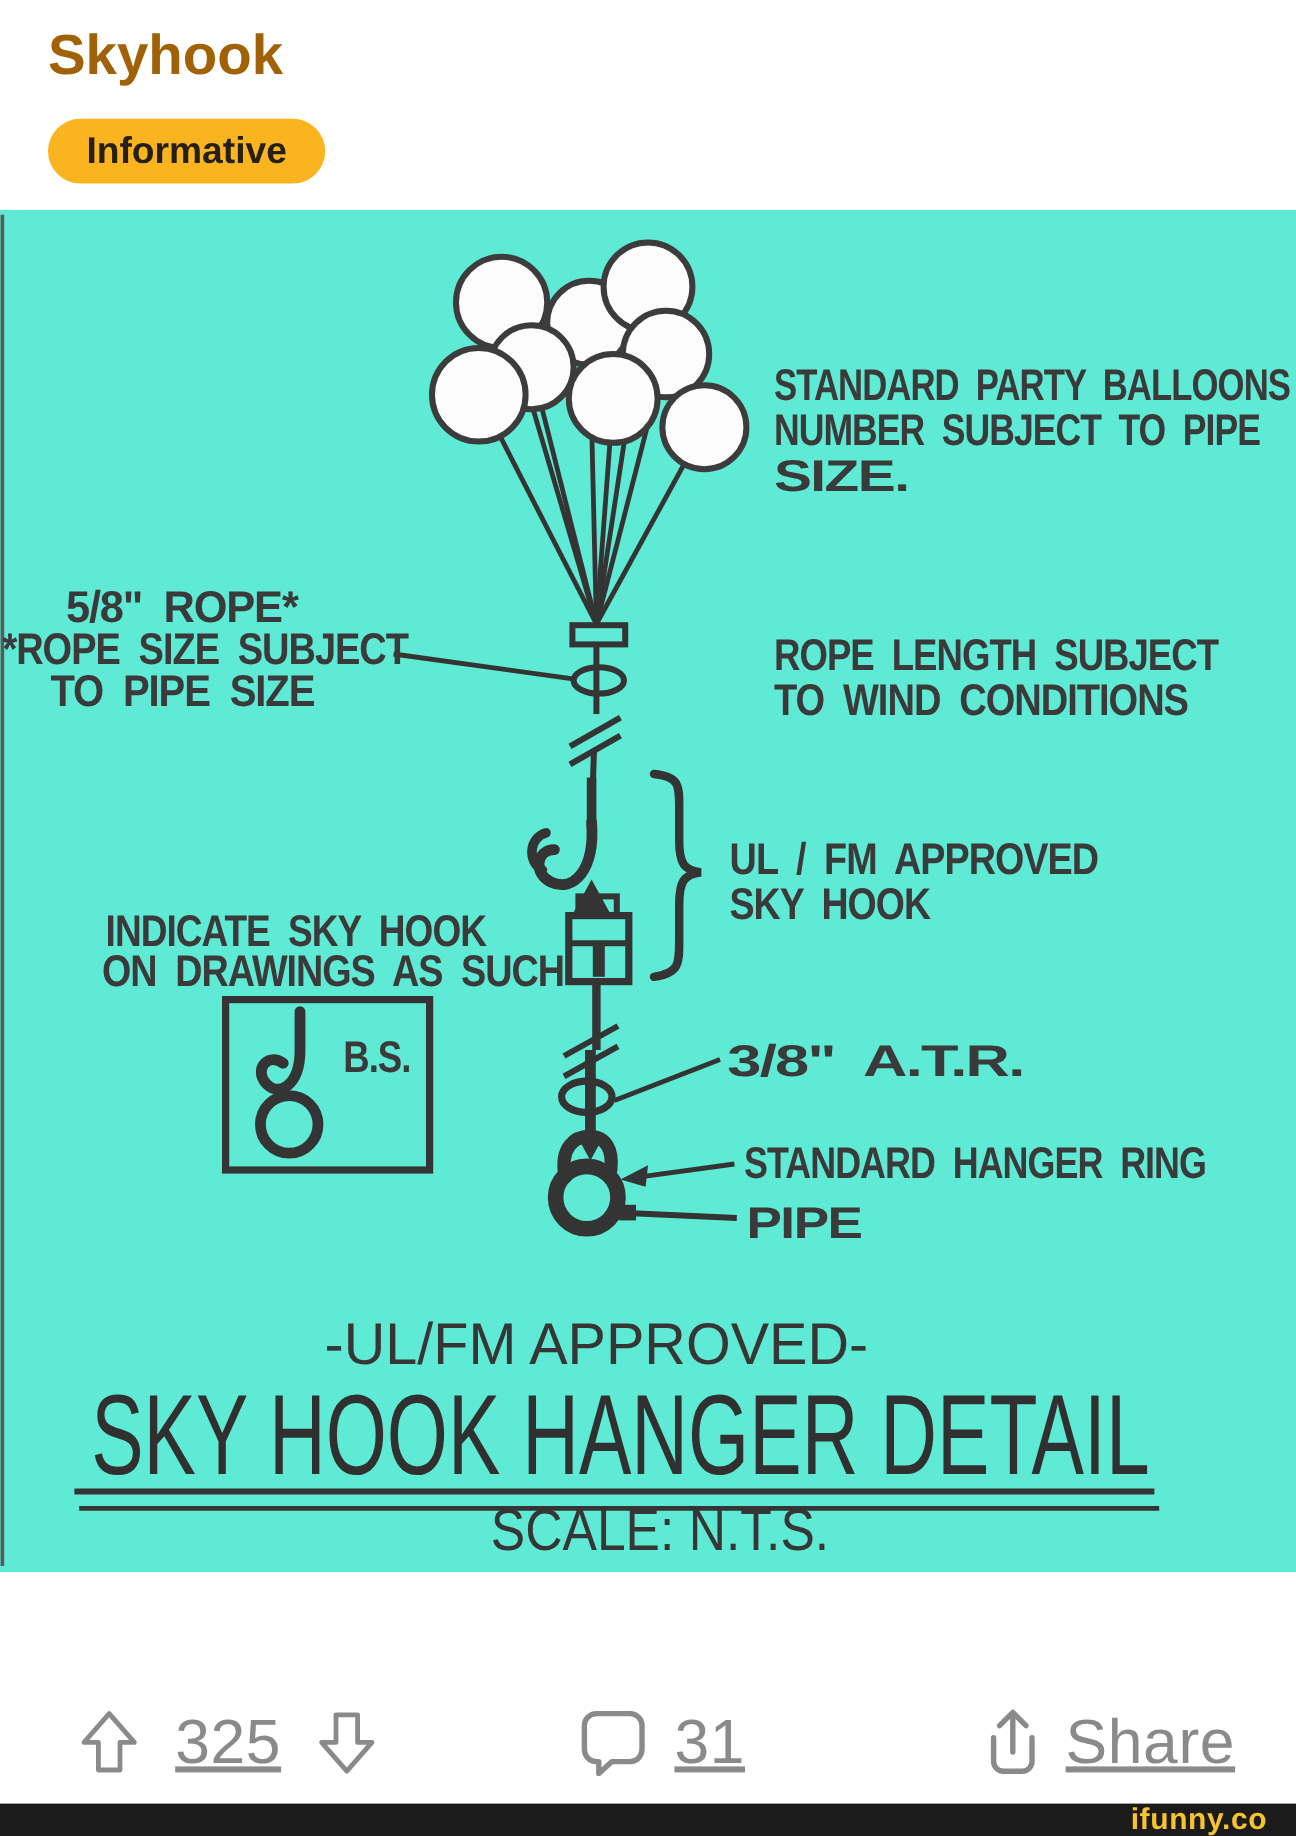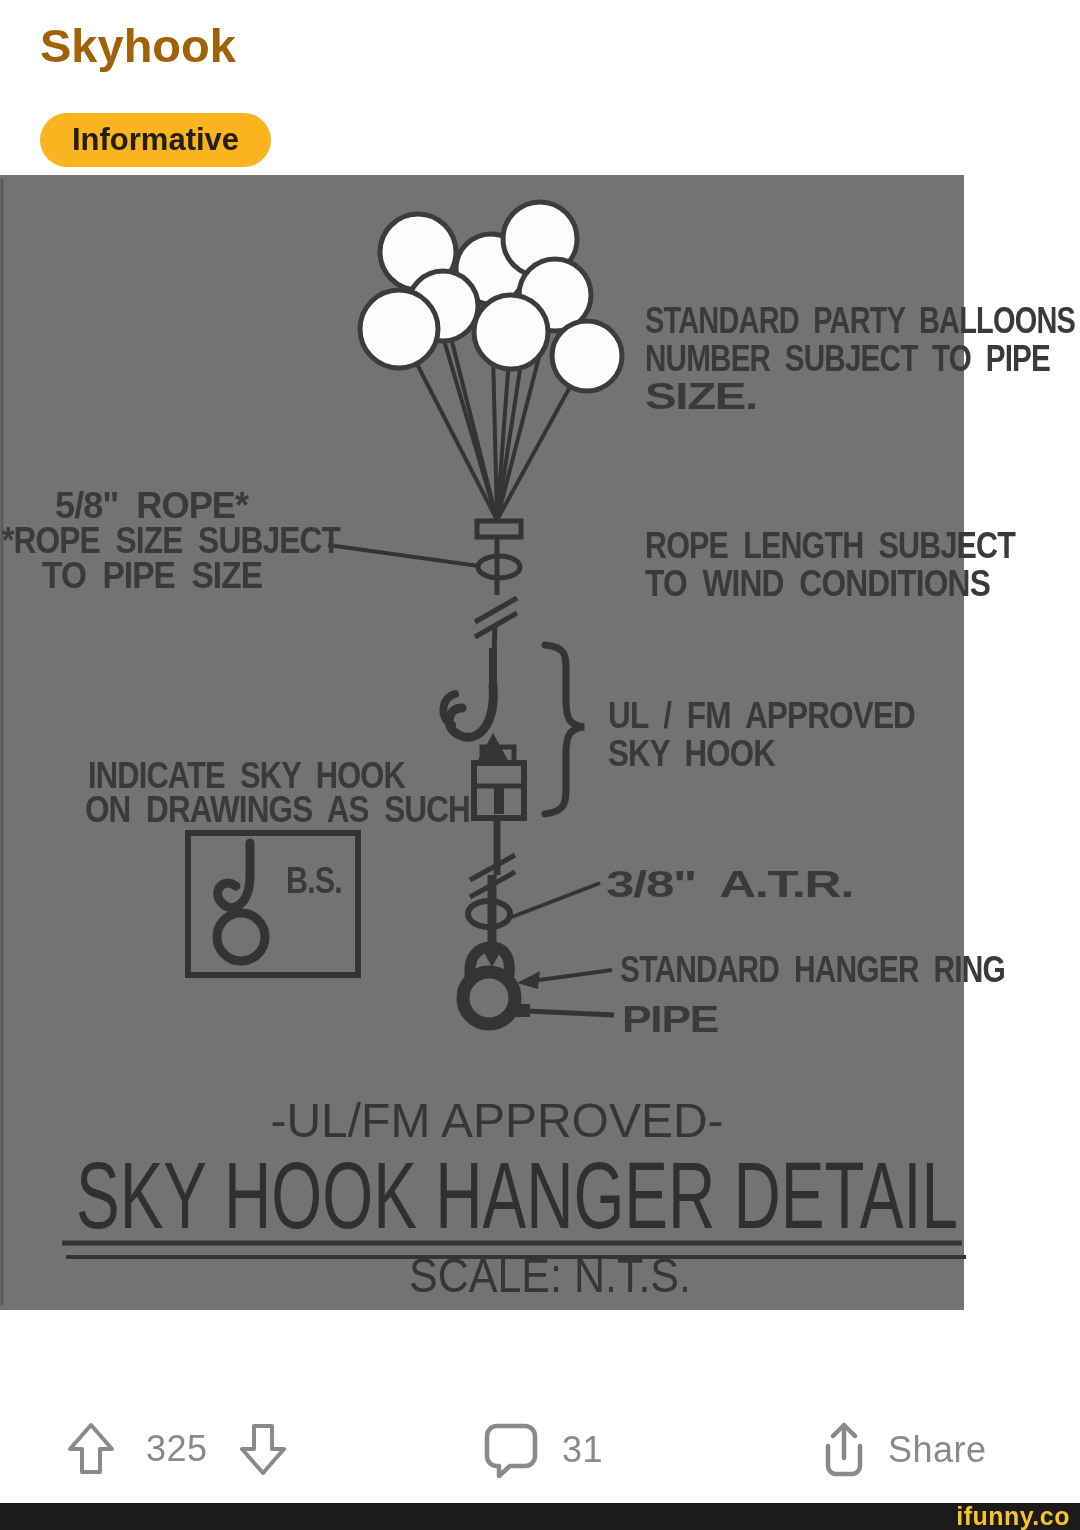--- a/index.html
+++ b/index.html
@@ -4,44 +4,44 @@
 <style>
   html,body{margin:0;padding:0;}
   body{
     width:1080px;height:1530px;position:relative;overflow:hidden;
     background:#ffffff;font-family:"Liberation Sans", sans-serif;
   }
   
   .post-header{position:absolute;left:40px;top:18px;}
   .post-title{margin:0;font-size:47px;font-weight:700;color:#a16207;letter-spacing:0;}
   .badge{
-    display:inline-block;margin-top:22px;background:#F9B420;color:#262014;
+    display:inline-block;margin-top:8px;background:#F9B420;color:#262014;
     font-size:31px;font-weight:700;padding:10px 32px;border-radius:28px;line-height:1.1;
   }
   
-  .meme{position:absolute;left:0;top:175px;width:964px;height:1135px;background:#737373;}
+  .meme{position:absolute;left:0;top:175px;width:1080px;height:1135px;background:#5eead4;}
   .meme svg{display:block;}
   .eng{font-family:"Liberation Sans", sans-serif;font-weight:700;fill:#3a3a3a;font-size:37px;letter-spacing:-1px;word-spacing:9px;}
   .eng-mid{font-family:"Liberation Sans", sans-serif;font-weight:500;fill:#363636;font-size:49px;}
   .eng-big{font-family:"Liberation Sans", sans-serif;font-weight:400;fill:#303030;font-size:95px;}
   .ink{stroke:#343434;fill:none;}
   .ink-fill{fill:#343434;stroke:none;}
   .balloon{fill:#fcfcfc;stroke:#3c3c3c;stroke-width:5;}
   
   .action-bar{position:absolute;left:0;top:1422px;width:1080px;height:78px;}
   .group{position:absolute;top:0;display:flex;align-items:center;}
   .group-votes{left:66px;gap:30px;}
   .group-comments{left:484px;gap:24px;}
   .group-share{left:818px;gap:18px;}
   .icon-btn{background:none;border:none;padding:0;margin:0;cursor:pointer;line-height:0;}
-  .count,.share-label{color:#8a8a8a;font-size:36px;font-weight:500;letter-spacing:0.5px;}
+  .count,.share-label{color:#8a8a8a;font-size:52px;font-weight:500;letter-spacing:0.5px;text-decoration:underline;}
   
   .watermark-bar{
     position:absolute;left:0;top:1503px;width:1080px;height:27px;background:#1b1b1b;
-    display:flex;align-items:center;justify-content:flex-end;padding-right:10px;box-sizing:border-box;
+    display:flex;align-items:center;justify-content:flex-end;padding-right:24px;box-sizing:border-box;
   }
   .watermark-text{color:#F9C32E;font-size:25px;font-weight:700;letter-spacing:0.5px;line-height:1;}
 </style>
 </head>
 <body>
 
 <header class="post-header">
   <h1 class="post-title">Skyhook</h1><br>
   <span class="badge">Informative</span>
 </header>

